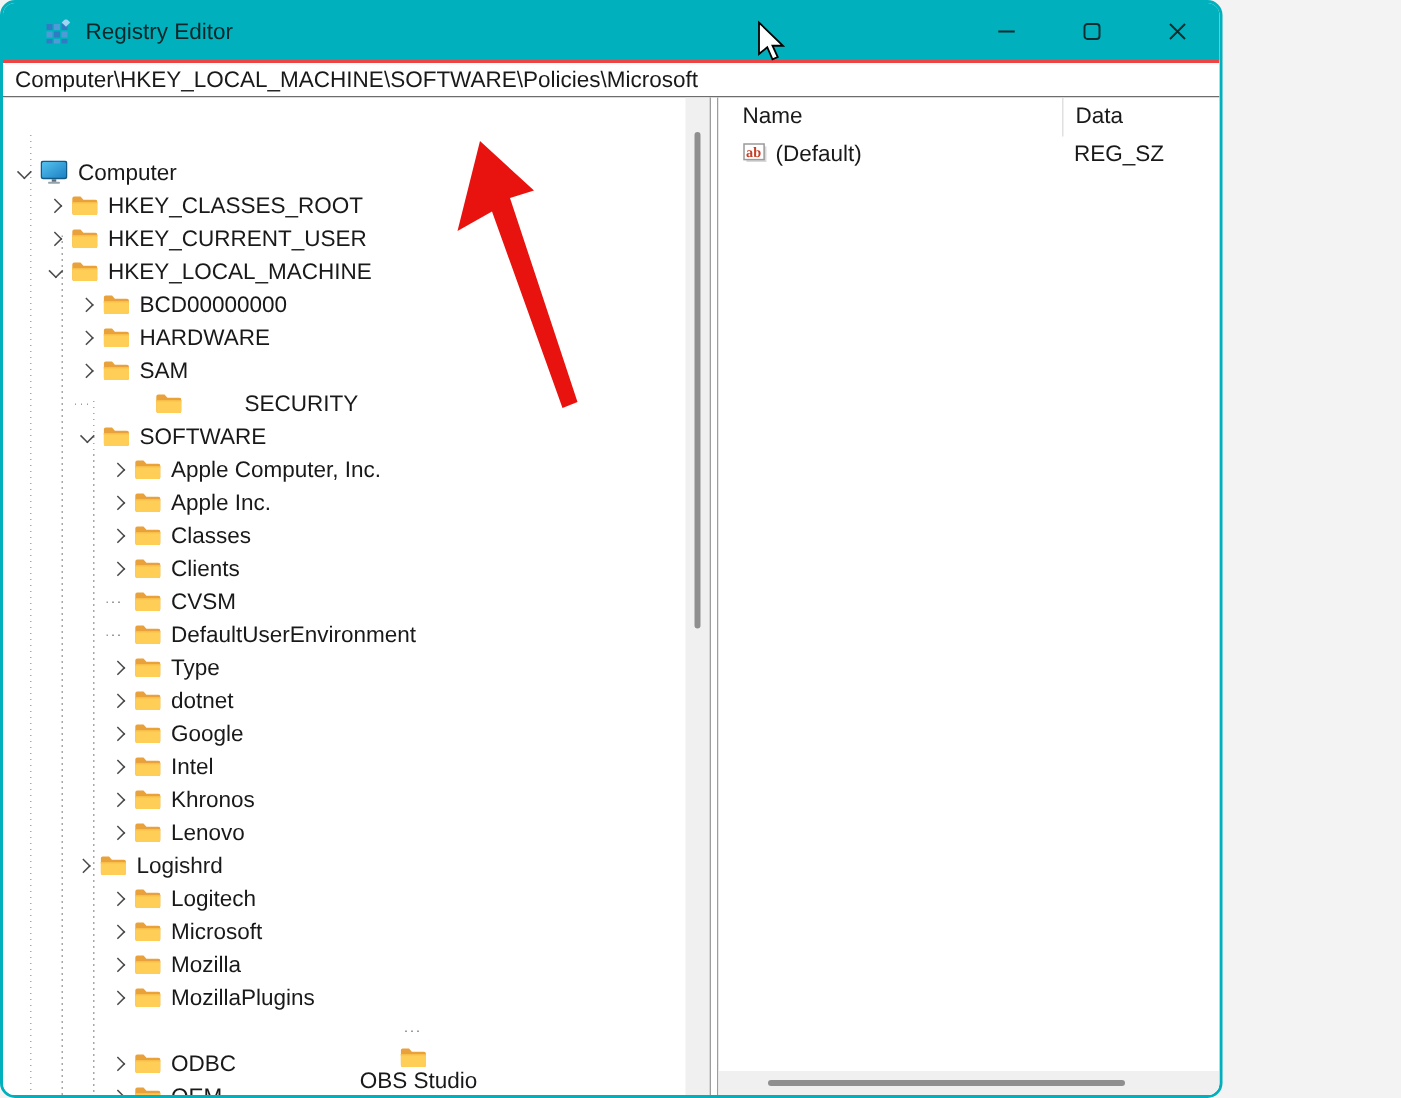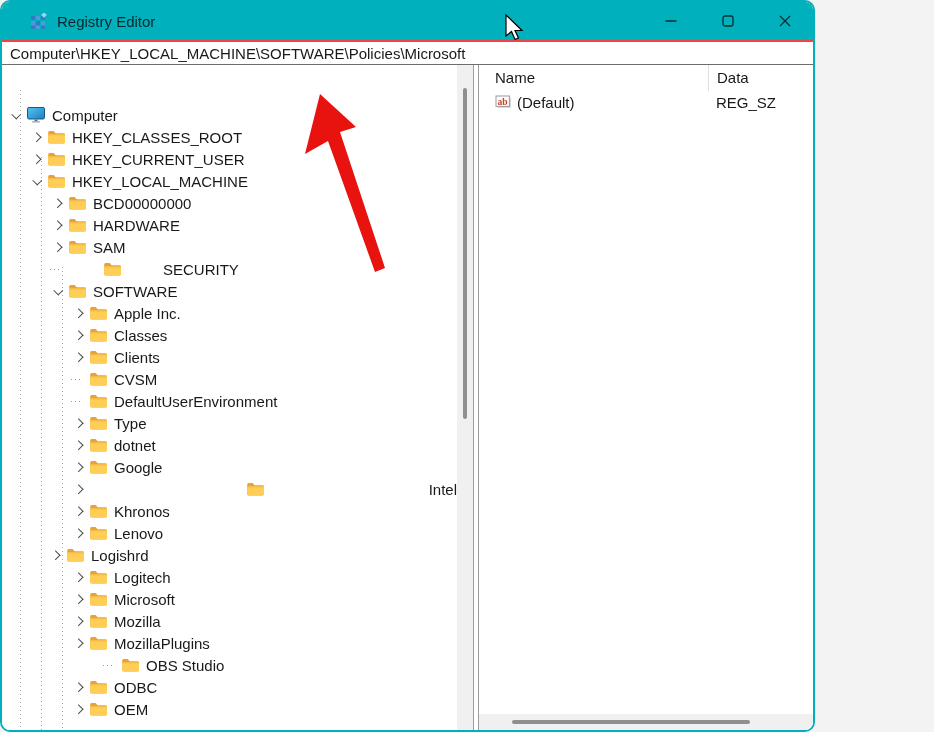--- a/index.html
+++ b/index.html
@@ -247,20 +247,34 @@
     <span class="ticon icon-folder">
       <svg width="17" height="14" viewBox="0 0 17 14">
         <path d="M1.5 1 h4.2 l1.9 2.2 h8 a1.4 1.4 0 0 1 1.4 1.4 v7.4 a1.4 1.4 0 0 1 -1.4 1.4 h-14 a1.4 1.4 0 0 1 -1.4 -1.4 v-9.6 a1.4 1.4 0 0 1 1.3 -1.4 z" fill="#e9a23b"></path>
         <path d="M0.1 4.6 h16.9 v7.4 a1.4 1.4 0 0 1 -1.4 1.4 h-14 a1.4 1.4 0 0 1 -1.4 -1.4 z" fill="#ffce56"></path>
         <path d="M0.1 4.6 h16.9 v1 h-16.9 z" fill="#f7bf49"></path>
       </svg>
     </span>
     <span class="tree-label">SOFTWARE</span>
   </div>
 
+  <div class="tree-row state-collapsed" style="padding-left: 67px;">
+    <span class="twisty">
+      <span class="chev"></span>
+    </span>
+
+    <span class="ticon icon-folder">
+      <svg width="17" height="14" viewBox="0 0 17 14">
+        <path d="M1.5 1 h4.2 l1.9 2.2 h8 a1.4 1.4 0 0 1 1.4 1.4 v7.4 a1.4 1.4 0 0 1 -1.4 1.4 h-14 a1.4 1.4 0 0 1 -1.4 -1.4 v-9.6 a1.4 1.4 0 0 1 1.3 -1.4 z" fill="#e9a23b"></path>
+        <path d="M0.1 4.6 h16.9 v7.4 a1.4 1.4 0 0 1 -1.4 1.4 h-14 a1.4 1.4 0 0 1 -1.4 -1.4 z" fill="#ffce56"></path>
+        <path d="M0.1 4.6 h16.9 v1 h-16.9 z" fill="#f7bf49"></path>
+      </svg>
+    </span>
+    <span class="tree-label">Apple Computer, Inc.</span>
+  </div>
 
   <div class="tree-row state-collapsed" style="padding-left: 67px;">
     <span class="twisty">
       <span class="chev"></span>
     </span>
 
     <span class="ticon icon-folder">
       <svg width="17" height="14" viewBox="0 0 17 14">
         <path d="M1.5 1 h4.2 l1.9 2.2 h8 a1.4 1.4 0 0 1 1.4 1.4 v7.4 a1.4 1.4 0 0 1 -1.4 1.4 h-14 a1.4 1.4 0 0 1 -1.4 -1.4 v-9.6 a1.4 1.4 0 0 1 1.3 -1.4 z" fill="#e9a23b"></path>
         <path d="M0.1 4.6 h16.9 v7.4 a1.4 1.4 0 0 1 -1.4 1.4 h-14 a1.4 1.4 0 0 1 -1.4 -1.4 z" fill="#ffce56"></path>
@@ -368,21 +382,21 @@
     <span class="ticon icon-folder">
       <svg width="17" height="14" viewBox="0 0 17 14">
         <path d="M1.5 1 h4.2 l1.9 2.2 h8 a1.4 1.4 0 0 1 1.4 1.4 v7.4 a1.4 1.4 0 0 1 -1.4 1.4 h-14 a1.4 1.4 0 0 1 -1.4 -1.4 v-9.6 a1.4 1.4 0 0 1 1.3 -1.4 z" fill="#e9a23b"></path>
         <path d="M0.1 4.6 h16.9 v7.4 a1.4 1.4 0 0 1 -1.4 1.4 h-14 a1.4 1.4 0 0 1 -1.4 -1.4 z" fill="#ffce56"></path>
         <path d="M0.1 4.6 h16.9 v1 h-16.9 z" fill="#f7bf49"></path>
       </svg>
     </span>
     <span class="tree-label">Google</span>
   </div>
 
-  <div class="tree-row state-collapsed" style="padding-left: 67px; justify-content: space-between;">
+  <div class="tree-row state-collapsed" style="padding-left: 67px;">
     <span class="twisty">
       <span class="chev"></span>
     </span>
 
     <span class="ticon icon-folder">
       <svg width="17" height="14" viewBox="0 0 17 14">
         <path d="M1.5 1 h4.2 l1.9 2.2 h8 a1.4 1.4 0 0 1 1.4 1.4 v7.4 a1.4 1.4 0 0 1 -1.4 1.4 h-14 a1.4 1.4 0 0 1 -1.4 -1.4 v-9.6 a1.4 1.4 0 0 1 1.3 -1.4 z" fill="#e9a23b"></path>
         <path d="M0.1 4.6 h16.9 v7.4 a1.4 1.4 0 0 1 -1.4 1.4 h-14 a1.4 1.4 0 0 1 -1.4 -1.4 z" fill="#ffce56"></path>
         <path d="M0.1 4.6 h16.9 v1 h-16.9 z" fill="#f7bf49"></path>
       </svg>
@@ -488,21 +502,21 @@
     <span class="ticon icon-folder">
       <svg width="17" height="14" viewBox="0 0 17 14">
         <path d="M1.5 1 h4.2 l1.9 2.2 h8 a1.4 1.4 0 0 1 1.4 1.4 v7.4 a1.4 1.4 0 0 1 -1.4 1.4 h-14 a1.4 1.4 0 0 1 -1.4 -1.4 v-9.6 a1.4 1.4 0 0 1 1.3 -1.4 z" fill="#e9a23b"></path>
         <path d="M0.1 4.6 h16.9 v7.4 a1.4 1.4 0 0 1 -1.4 1.4 h-14 a1.4 1.4 0 0 1 -1.4 -1.4 z" fill="#ffce56"></path>
         <path d="M0.1 4.6 h16.9 v1 h-16.9 z" fill="#f7bf49"></path>
       </svg>
     </span>
     <span class="tree-label">MozillaPlugins</span>
   </div>
 
-  <div class="tree-row state-leaf" style="padding-left: 99px;">
+  <div class="tree-row state-leaf" style="padding-left: 99px; flex-direction: column;">
     <span class="twisty">
       <span class="dash"></span>
     </span>
 
     <span class="ticon icon-folder">
       <svg width="17" height="14" viewBox="0 0 17 14">
         <path d="M1.5 1 h4.2 l1.9 2.2 h8 a1.4 1.4 0 0 1 1.4 1.4 v7.4 a1.4 1.4 0 0 1 -1.4 1.4 h-14 a1.4 1.4 0 0 1 -1.4 -1.4 v-9.6 a1.4 1.4 0 0 1 1.3 -1.4 z" fill="#e9a23b"></path>
         <path d="M0.1 4.6 h16.9 v7.4 a1.4 1.4 0 0 1 -1.4 1.4 h-14 a1.4 1.4 0 0 1 -1.4 -1.4 z" fill="#ffce56"></path>
         <path d="M0.1 4.6 h16.9 v1 h-16.9 z" fill="#f7bf49"></path>
       </svg>

